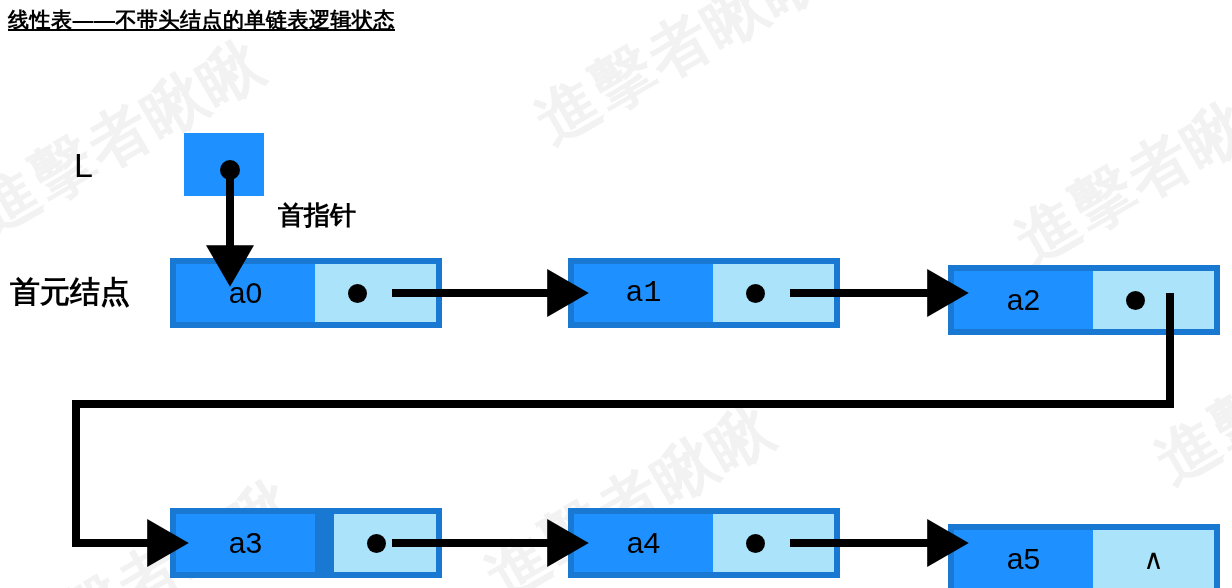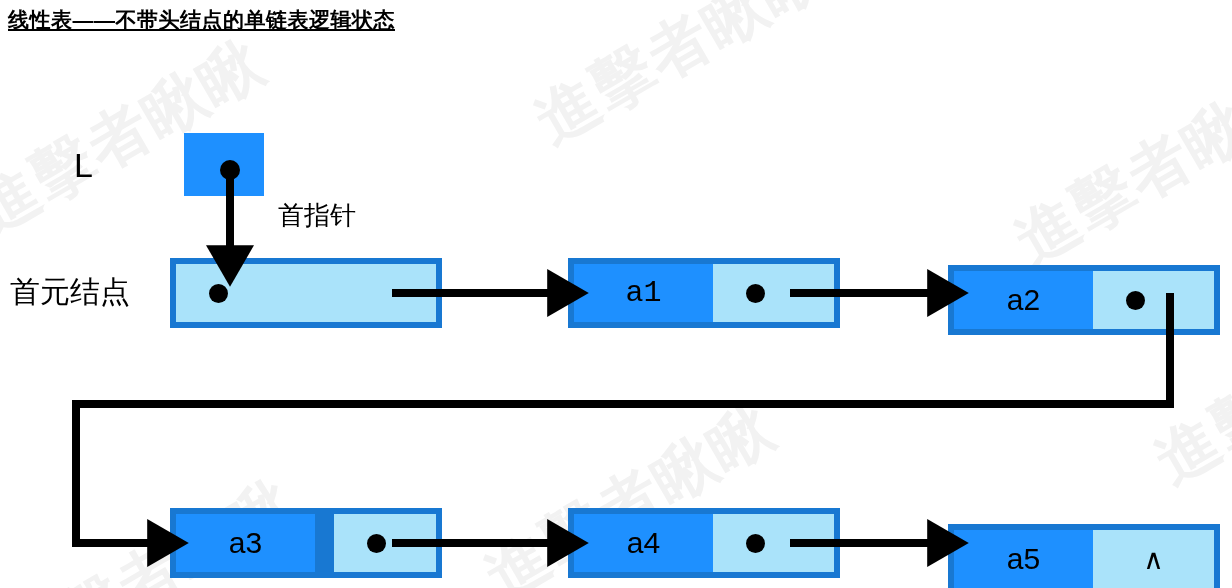--- a/index.html
+++ b/index.html
@@ -42,21 +42,21 @@
     font-weight: 700;
     letter-spacing: 0.5px;
     white-space: nowrap;
     text-decoration: underline;
   }
 
   
   .label {
     position: absolute;
     white-space: nowrap;
-    font-weight: 400;
+    font-weight: 700;
   }
   #label-L      { left: 74px;  top: 146px; font-size: 34px; font-weight: 400; }
   #label-head-ptr { left: 278px; top: 198px; font-size: 26px; }
   #label-first-node { left: 10px; top: 272px; font-size: 30px; }
 
   
   #lbox {
     position: absolute;
     left: 184px;
     top: 133px;
@@ -145,20 +145,21 @@
 
   <div class="label" id="label-L">L</div>
 
   <div id="lbox"></div>
 
   <div class="label" id="label-head-ptr">首指针</div>
 
   <div class="label" id="label-first-node">首元结点</div>
 
   <div class="node" id="node-a0">
+    <div class="data-cell">a0</div>
     <div class="ptr-cell has-dot"></div>
   </div>
 
   <div class="node" id="node-a1">
     <div class="data-cell">a1</div>
     <div class="ptr-cell has-dot"></div>
   </div>
 
   <div class="node" id="node-a2">
     <div class="data-cell">a2</div>

